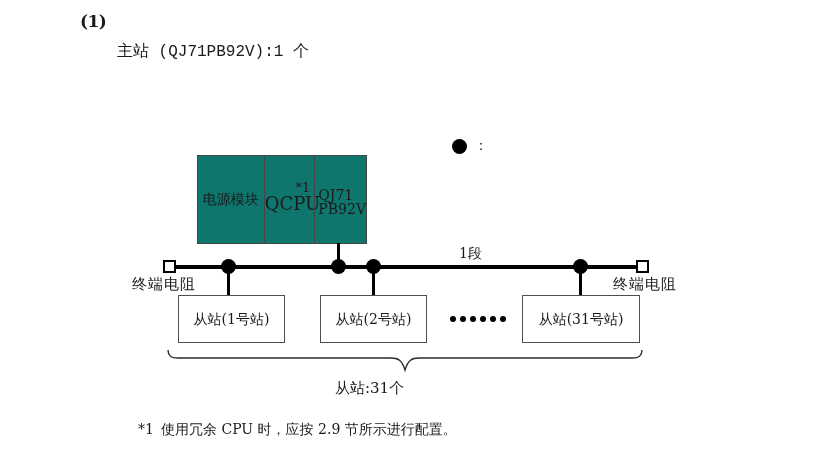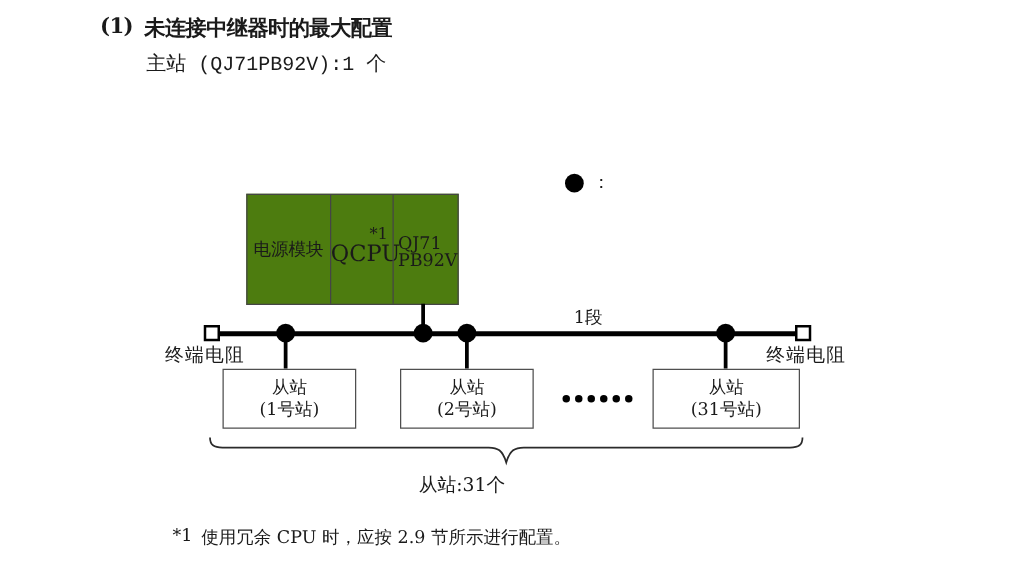--- a/index.html
+++ b/index.html
@@ -16,21 +16,21 @@
   .abs { position: absolute; }
 
   
   .heading { top: 11px; left: 80px; display: flex; gap: 9px; font-size: 17px; font-weight: bold; letter-spacing: -0.5px; }
   .summary-line { left: 117px; font-size: 16px; font-family: Liberation Mono, monospace; }
 
   
   .master-label { left: 198px; top: 132px; font-size: 14px; }
   .master-box {
     left: 197px; top: 155px; width: 170px; height: 89px;
-    border: 1px solid #454545; display: flex; background: #4d7c0f;
+    border: 1px solid #454545; display: flex; background: #0f766e;
   }
   .cell { position: relative; height: 100%; }
   .cell + .cell { border-left: 1px solid #454545; }
   .cell-power { width: 66px; display: flex; align-items: center; justify-content: center; font-size: 14px; }
   .cell-cpu { width: 51px; }
   .cpu-note { position: absolute; right: 4px; top: 24px; font-size: 13px; }
   .cpu-text { position: absolute; left: 0; top: 37px; font-size: 18px; }
   .cell-net { flex: 1; padding: 32px 0 0 3px; font-size: 14px; line-height: 14px; }
 
   
@@ -46,41 +46,40 @@
     border: 2px solid #000; top: 260px;
   }
   .conn-dot { width: 15px; height: 15px; border-radius: 50%; background: #000; top: 259px; }
   .drop { width: 3px; background: #000; }
   .seg-label { left: 459px; top: 245px; font-size: 14px; }
   .term-label { top: 275px; font-size: 15px; letter-spacing: 1px; }
 
   
   .slave-box {
     top: 295px; height: 48px; border: 1px solid #4f4f4f; background: #fff;
-    display: flex; flex-direction: column; align-items: center; justify-content: center;
+    display: flex; align-items: center; justify-content: center;
     font-size: 14px; line-height: 18px;
   }
   .dots { left: 450px; top: 316px; display: flex; gap: 4px; align-items: center; }
   .dots span { width: 6px; height: 6px; border-radius: 50%; background: #000; }
 
   
   .brace-svg { left: 165px; top: 348px; }
   .brace-label { left: 335px; top: 379px; font-size: 15px; }
   .figure-caption { left: 230px; top: 396px; width: 400px; text-align: center; font-size: 16px; font-weight: bold; }
   .footnote-marker { left: 138px; top: 421px; font-size: 14px; }
   .footnote-text { left: 161px; top: 421px; font-size: 14px; }
 </style>
 </head>
 <body>
 
 <div class="page">
 
   <div class="abs heading">
     <span>(1)</span>
-    <span>未连接中继器时的最大配置</span>
   </div>
   <div class="abs summary-line" style="top:41px;">主站 (QJ71PB92V):1 个</div>
 
   <div class="abs master-box">
     <div class="cell cell-power">电源模块</div>
     <div class="cell cell-cpu">
       <span class="cpu-note">*1</span>
       <span class="cpu-text">QCPU</span>
     </div>
     <div class="cell cell-net">

